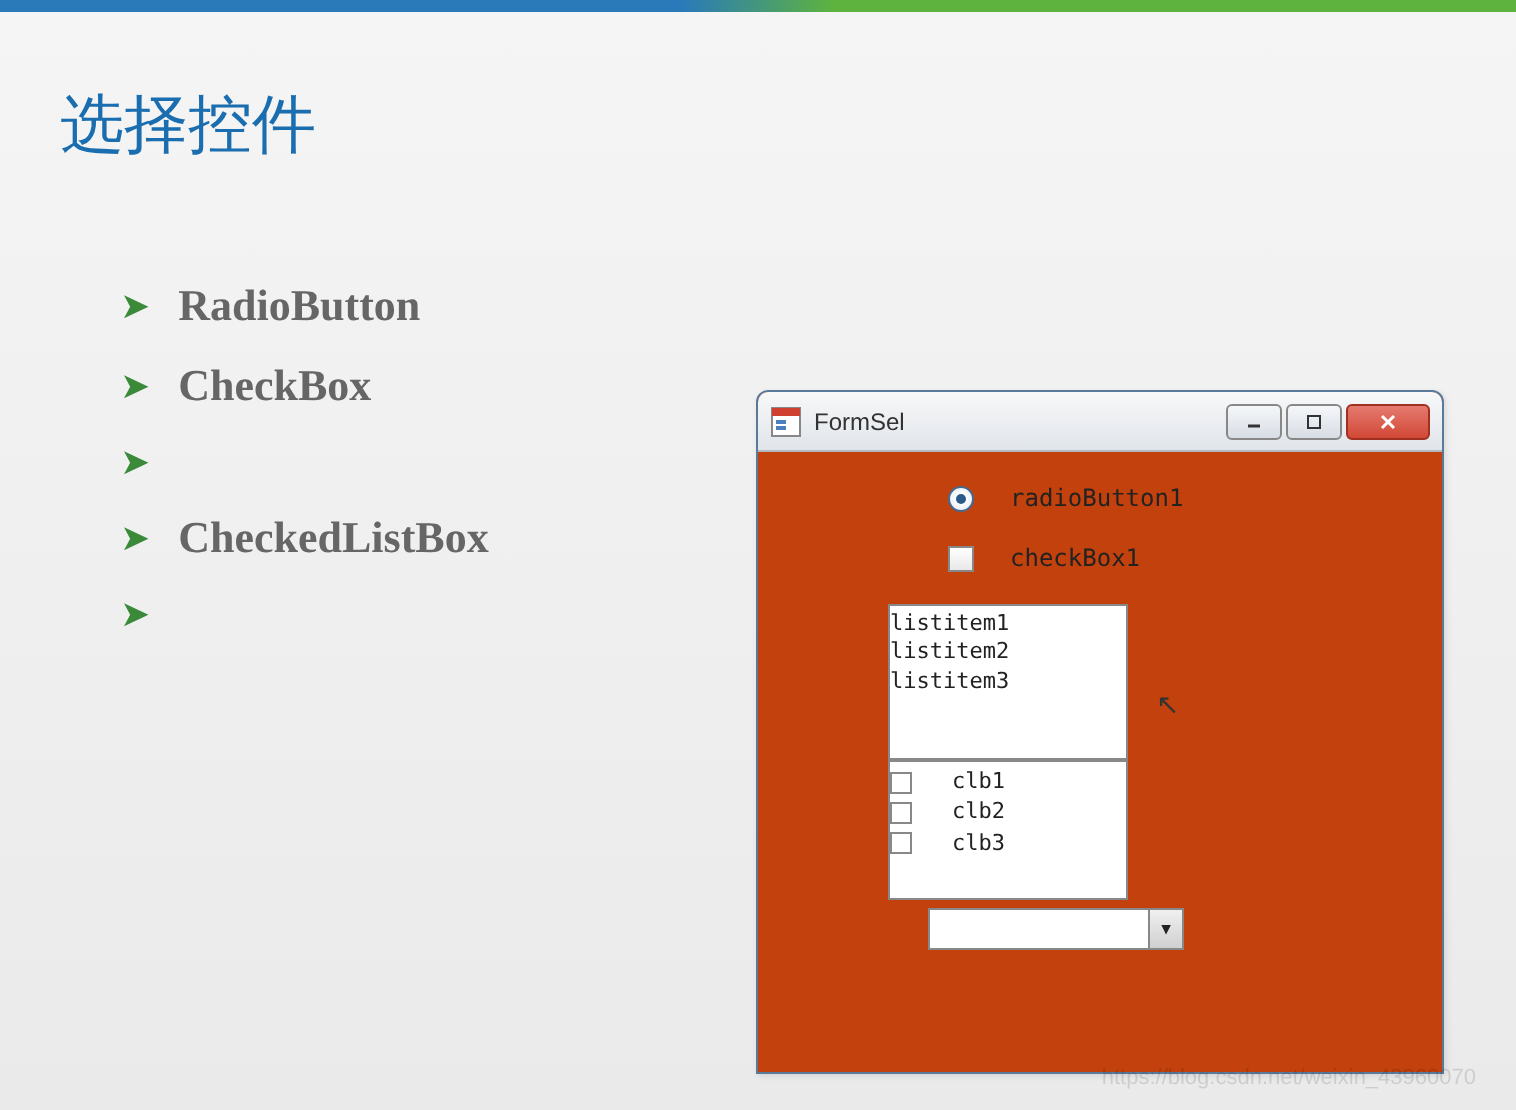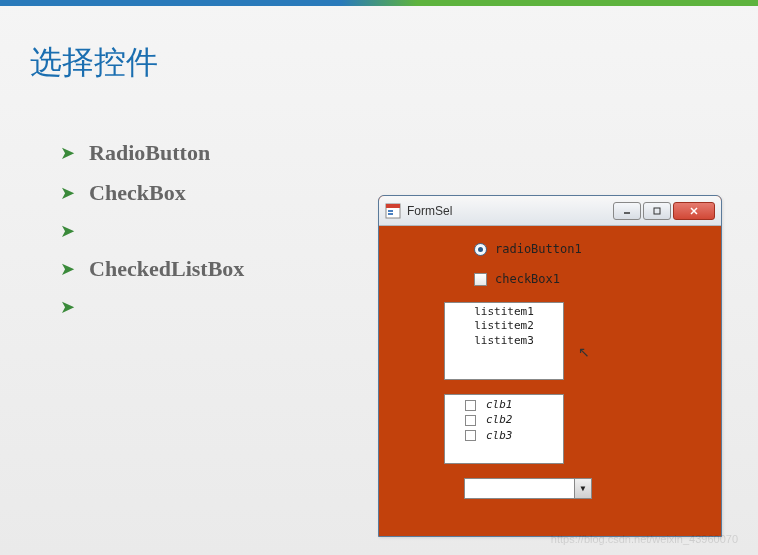--- a/index.html
+++ b/index.html
@@ -92,49 +92,47 @@
     .form-body {
       padding: 16px 20px 10px 95px;
       font-family: "SimSun", monospace;
       font-size: 12px;
       color: #222;
     }
     .radio-row, .check-row {
       display: flex;
       align-items: center;
       margin-bottom: 16px;
-      gap: 8px;
+      gap: 18px;
     }
     .radio-outer {
       width: 13px; height: 13px; border-radius: 50%;
       border: 1px solid #466a8f;
       background: radial-gradient(circle, #fff 30%, #dce8f4 100%);
       display: flex; align-items: center; justify-content: center;
     }
     .radio-inner {
       width: 5px; height: 5px; border-radius: 50%; background: #2a5a8a;
     }
     .checkbox-empty {
       width: 13px; height: 13px;
       border: 1px solid #888;
       background: linear-gradient(to bottom, #fff, #e8e8e8);
     }
     .listbox, .checkedlistbox {
       width: 120px;
       border: 1px solid #888;
       background: #fff;
-      padding: 2px 20px;
-      margin-bottom: 14px;
+      padding: 2px 0;
       font-size: 11px;
       line-height: 1.3;
-      text-align: center;
     }
     .listbox { height: 78px; margin-left: -30px; }
     .checkedlistbox { height: 70px; margin-left: -30px; }
-    .clb-item { display: flex; align-items: center; gap: 10px; margin: 1px 0; font-style: italic; }
+    .clb-item { display: flex; align-items: center; gap: 20px; margin: 1px 0; }
     .clb-check { width: 11px; height: 11px; border: 1px solid #888; background: #fff; }
     .combobox {
       width: 128px;
       height: 21px;
       border: 1px solid #888;
       background: #fff;
       display: flex;
       margin-left: -10px;
       margin-top: 4px;
     }

